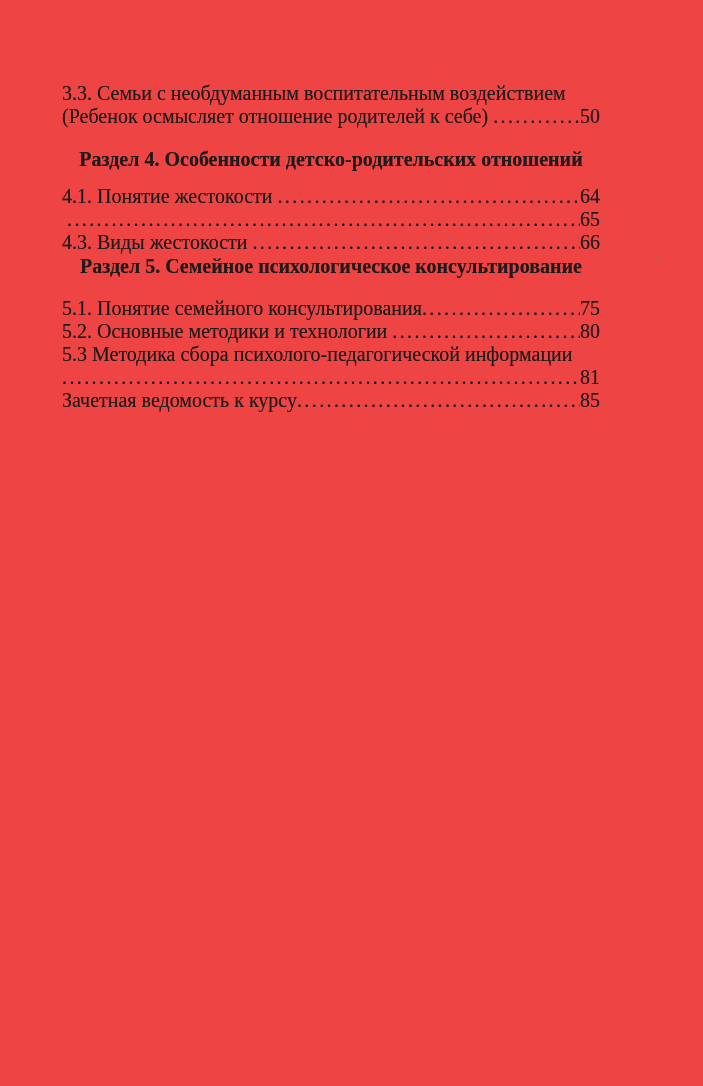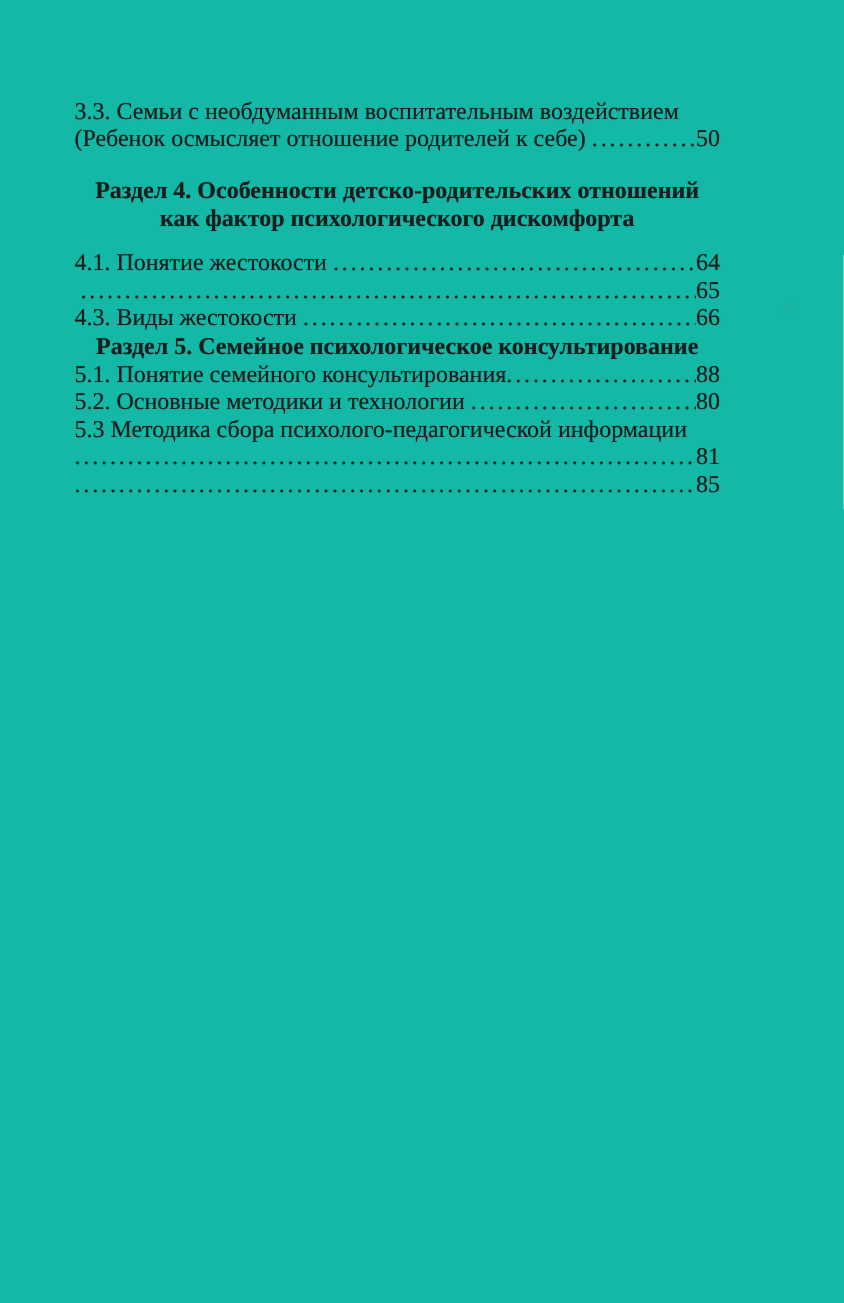--- a/index.html
+++ b/index.html
@@ -13,35 +13,35 @@
     background: #ffffff;
     font-family: "Liberation Serif", serif;
     color: #1c1c1c;
     font-size: 20px;
     line-height: 23px;
     overflow: hidden;
   }
   .page {
     position: absolute;
     inset: 0;
-    background: #14b8a6;
+    background: #ef4444;
     text-decoration: underline;
   }
   .content {
     position: absolute;
     left: 62px;
     top: 82px;
     width: 538px;
     text-shadow: 0 0 0.6px rgba(25,25,25,0.55);
   }
   .block { margin: 0; }
   .mt-h4 { margin-top: 20px; }
   .mt-e4 { margin-top: 14px; }
   .mt-h5 { margin-top: 1px; }
-  .mt-e5 { }
+  .mt-e5 { margin-top: 19px; }
   .line { white-space: nowrap; }
   .row {
     display: flex;
     align-items: baseline;
     width: 100%;
   }
   .row .label {
     white-space: nowrap;
     flex: 0 0 auto;
   }
@@ -82,21 +82,20 @@
       <div class="line">3.3. Семьи с необдуманным воспитательным воздействием</div>
       <div class="row gap">
         <span class="label">(Ребенок осмысляет отношение родителей к себе)</span>
         <span class="dots">........................................................................................................................................................................</span>
         <span class="pagenum">50</span>
       </div>
     </div>
 
     <div class="block mt-h4">
       <div class="heading">Раздел 4. Особенности детско-родительских отношений</div>
-      <div class="heading">как фактор психологического дискомфорта</div>
     </div>
 
     <div class="block mt-e4">
       <div class="row gap">
         <span class="label">4.1. Понятие жестокости</span>
         <span class="dots">........................................................................................................................................................................</span>
         <span class="pagenum">64</span>
       </div>
       <div class="row gap">
         <span class="dots">........................................................................................................................................................................</span>
@@ -110,35 +109,36 @@
     </div>
 
     <div class="block mt-h5">
       <div class="heading">Раздел 5. Семейное психологическое консультирование</div>
     </div>
 
     <div class="block mt-e5">
       <div class="row">
         <span class="label">5.1.  Понятие семейного консультирования</span>
         <span class="dots">........................................................................................................................................................................</span>
-        <span class="pagenum">88</span>
+        <span class="pagenum">75</span>
       </div>
       <div class="row gap">
         <span class="label">5.2. Основные методики и технологии</span>
         <span class="dots">........................................................................................................................................................................</span>
         <span class="pagenum">80</span>
       </div>
       <div>
         <div class="line">5.3 Методика сбора психолого-педагогической информации</div>
         <div class="row">
           <span class="dots">........................................................................................................................................................................</span>
           <span class="pagenum">81</span>
         </div>
       </div>
       <div class="row">
+        <span class="label">Зачетная ведомость к курсу</span>
         <span class="dots">........................................................................................................................................................................</span>
         <span class="pagenum">85</span>
       </div>
     </div>
 
   </div>
 
   <div class="speck"></div>
 </div>
 

